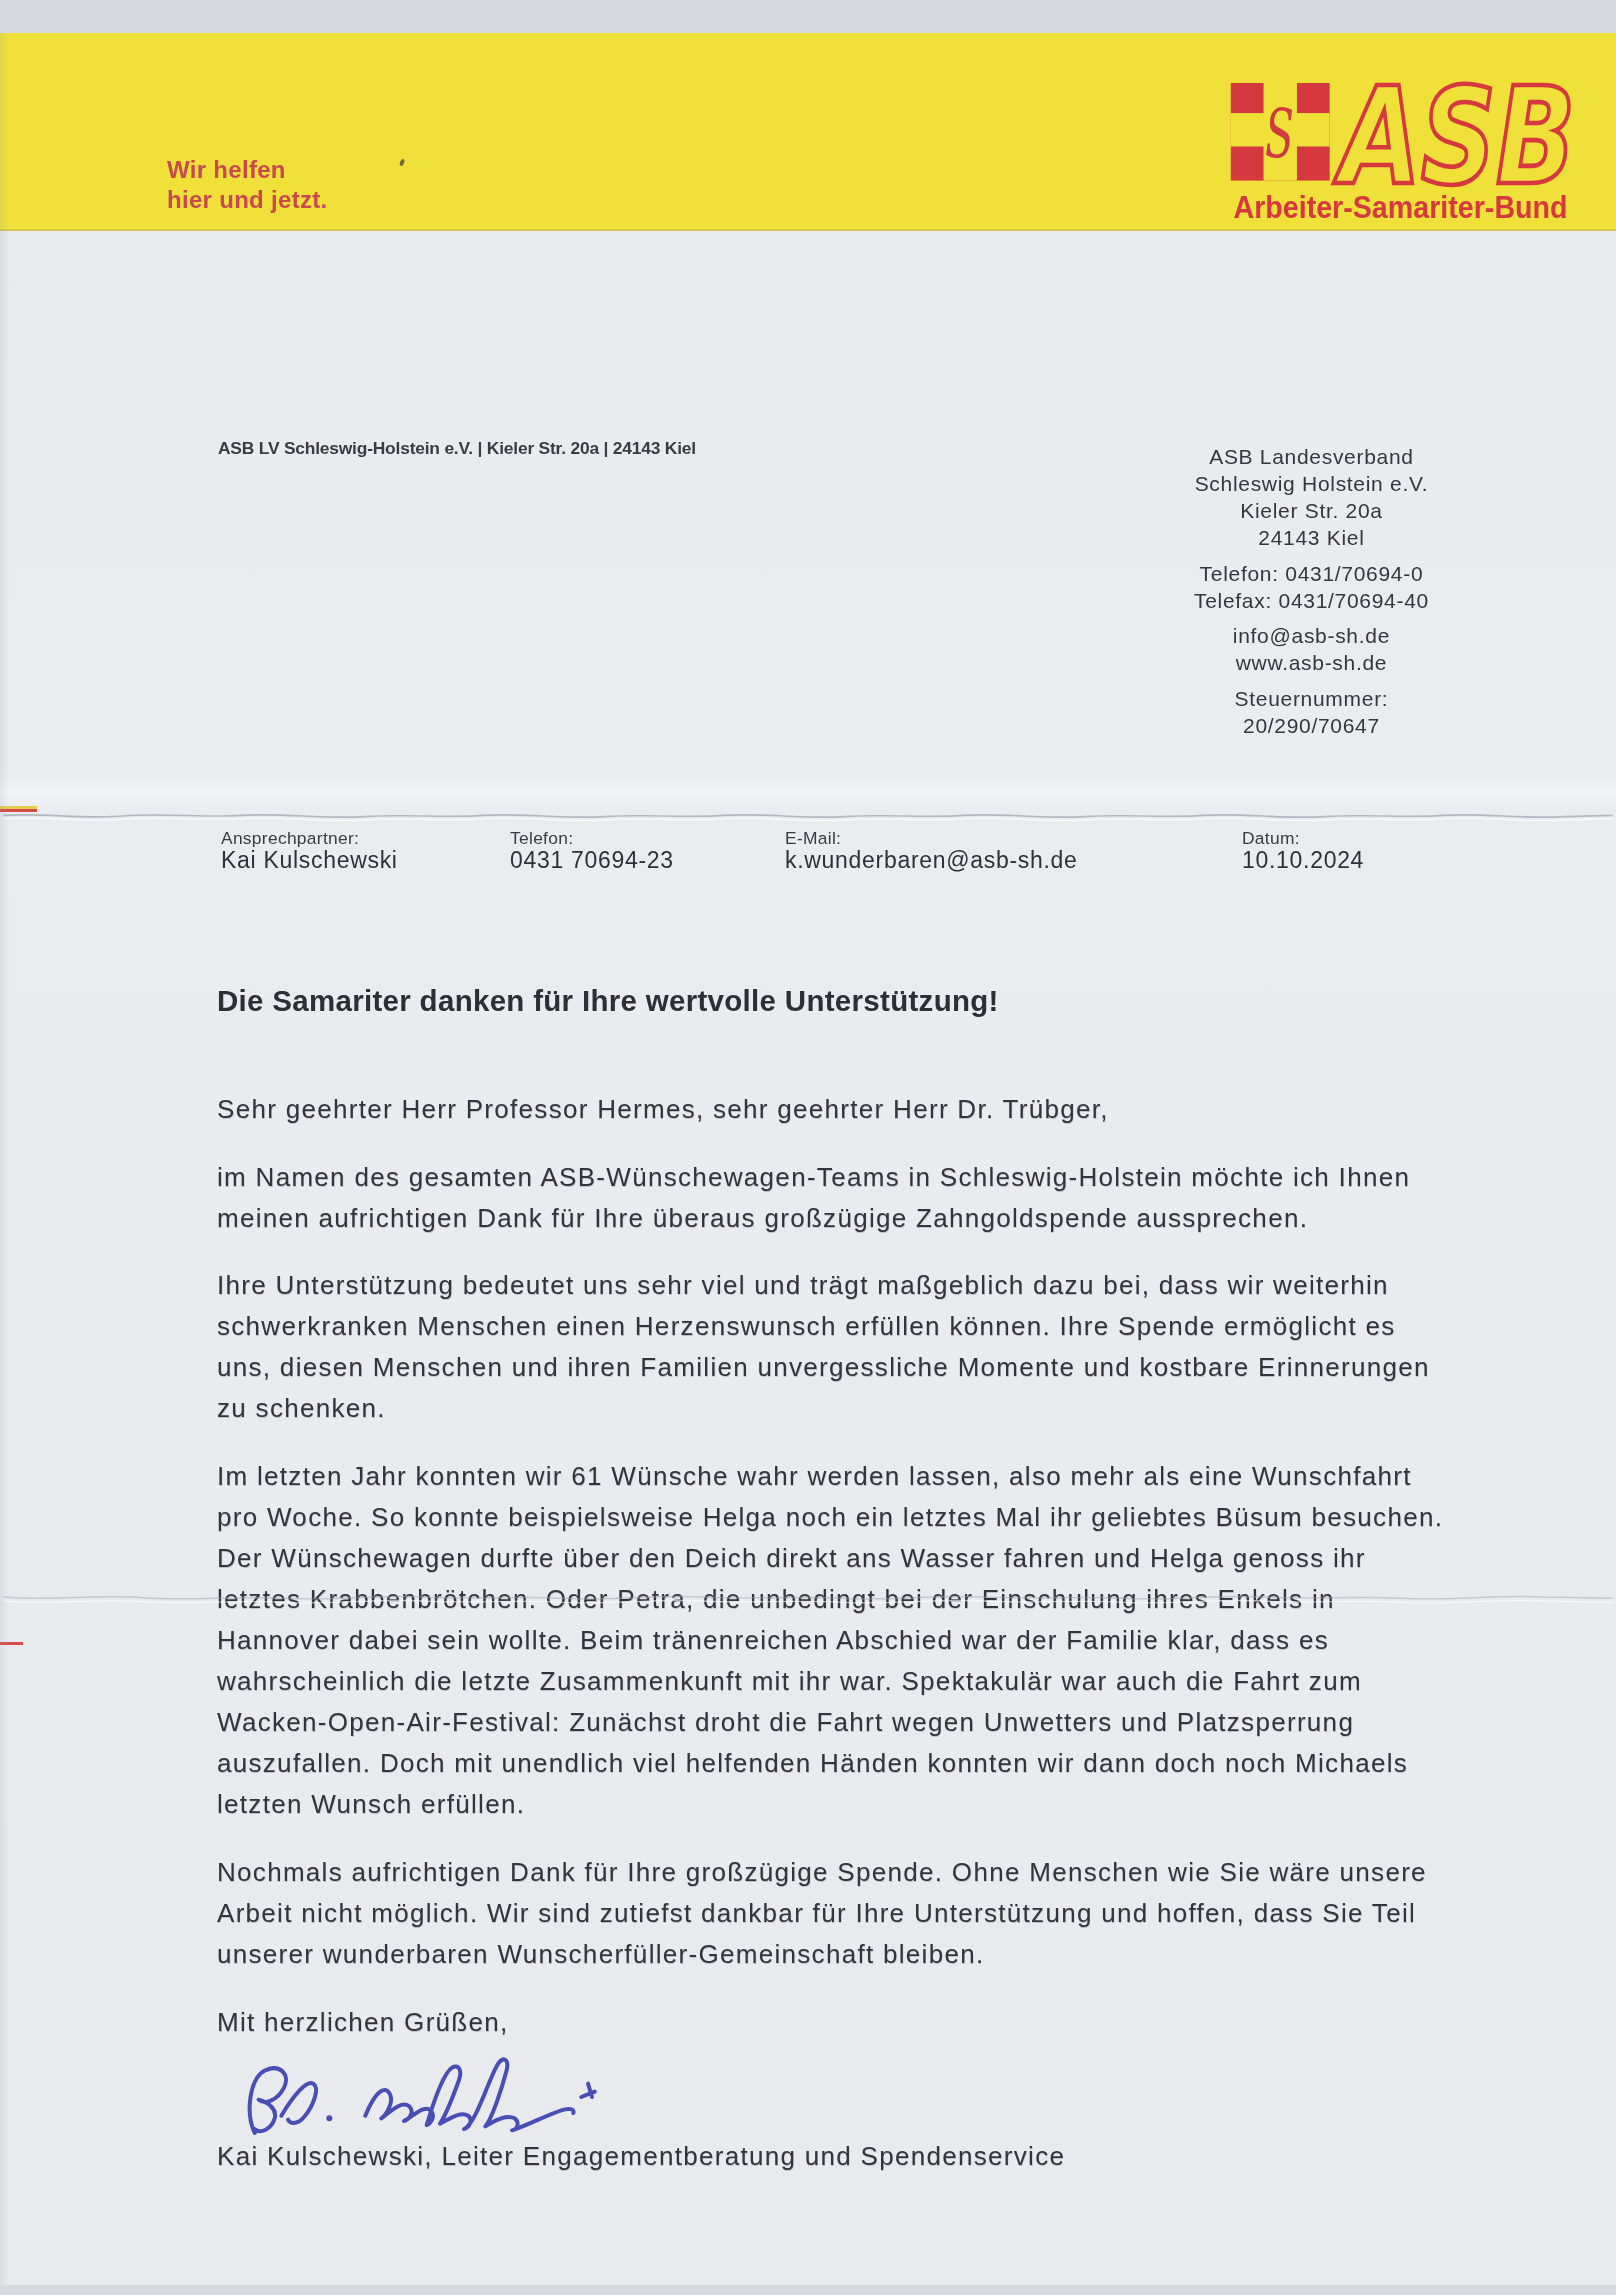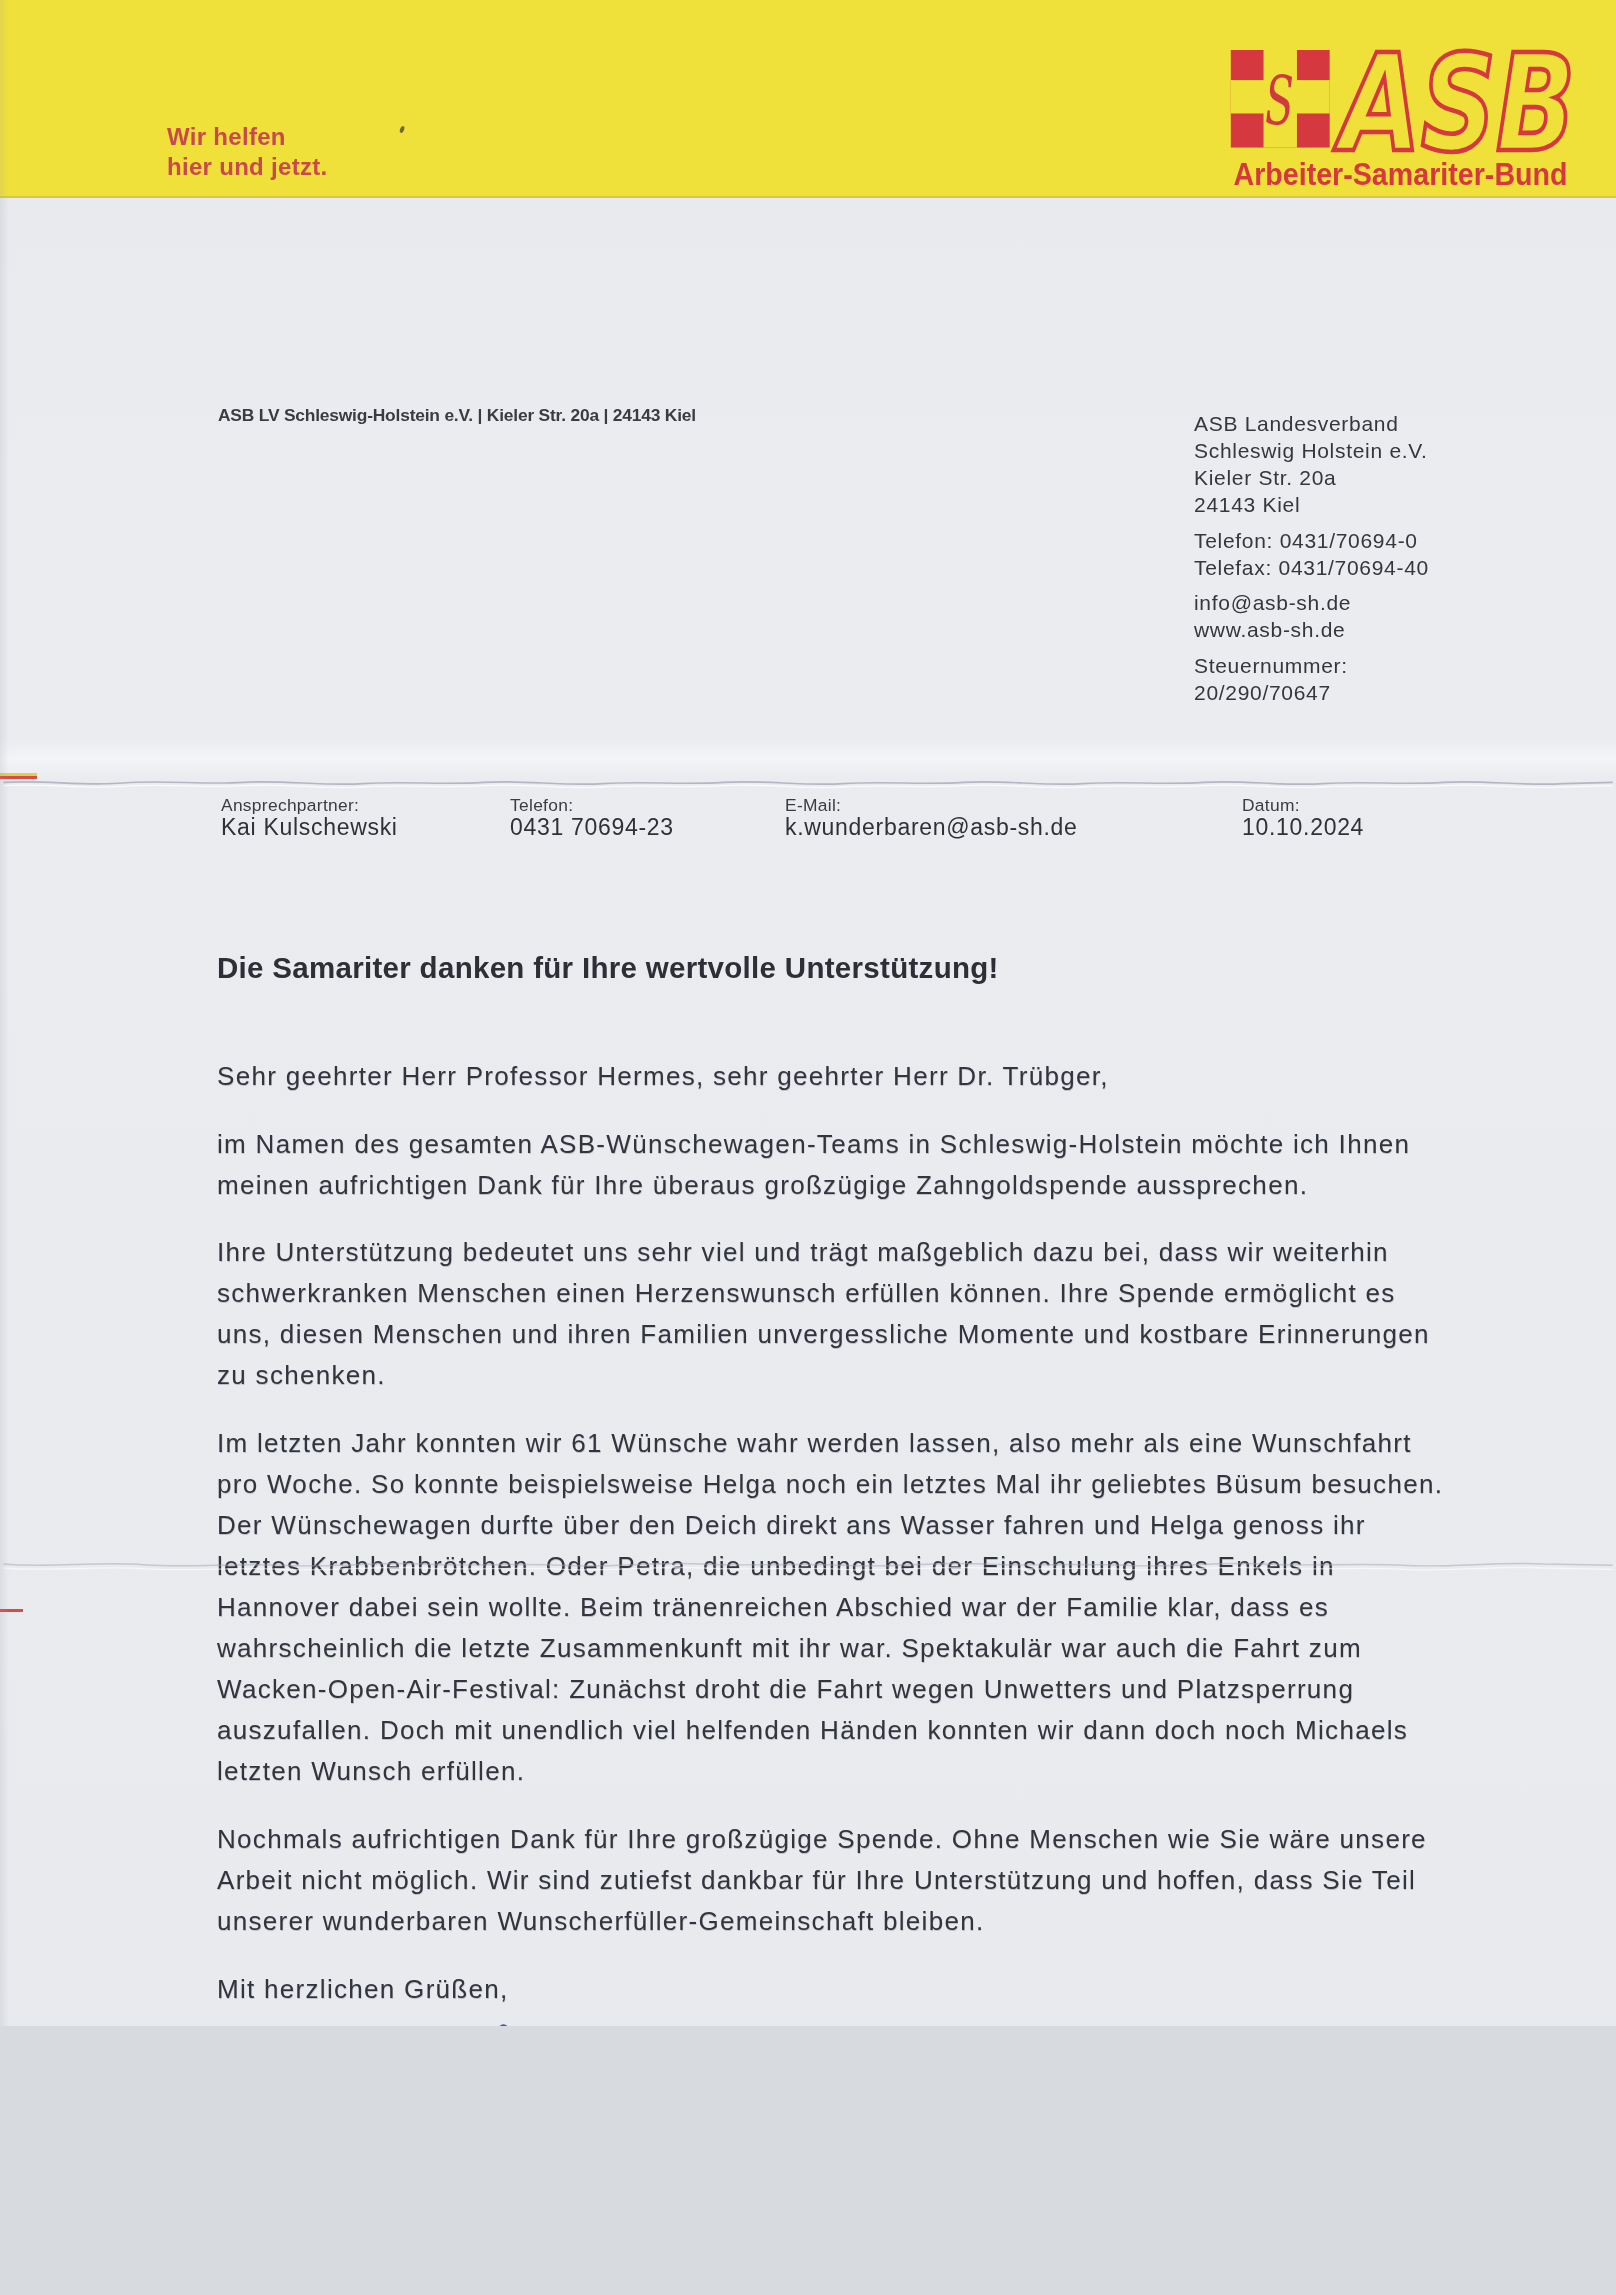--- a/index.html
+++ b/index.html
@@ -1,38 +1,39 @@
 <!DOCTYPE html>
 <html style="font-size:10.7px"><head>
 <meta charset="utf-8">
 <style>
   html,body{margin:0;padding:0;background:#d7dadf;}
   .page{
-    position:relative;width:1616px;height:2026px;overflow:hidden;
+    position:relative;width:1616px;height:2252px;overflow:hidden;
     background:linear-gradient(180deg,#e7e9ed 0%,#eaecf0 28%,#e9ebef 62%,#e8eaee 100%);
     font-family:"Liberation Sans",sans-serif;
+    margin-top:33px;
   }
   .edge-shade{position:absolute;top:0;left:0;width:9.4px;height:100%;
     background:linear-gradient(90deg,rgba(150,155,165,.18),rgba(150,155,165,0));}
   
   .band{position:absolute;top:0;left:0;width:100%;height:196px;background:#f0e13a;
     border-bottom:2px solid rgba(140,140,120,.28);}
   .tagline{position:absolute;left:167px;top:122px;font-size:24px;font-weight:bold;
     line-height:30px;color:#c9494f;white-space:pre-line;letter-spacing:0.3px;}
   .speck{position:absolute;left:400px;top:126px;width:4px;height:7.4px;background:#4d4a45;
     border-radius:50%;transform:rotate(22deg);opacity:.8;}
   .logo{position:absolute;left:1225px;top:40px;width:355px;height:157px;}
   
   .sender-line{position:absolute;left:218px;top:405px;font-size:17.4px;font-weight:700;
     color:#3b3c43;letter-spacing:-0.2px;}
   .recipient{position:absolute;left:218px;top:438px;font-size:26px;line-height:37px;
     color:#2c2d35;white-space:pre-line;}
   .org-info{position:absolute;left:1194px;top:410px;font-size:21px;line-height:27px;
     color:#35363e;letter-spacing:0.7px;}
-  .org-info .grp{margin-bottom:8.7px;white-space:pre-line;}
+  .org-info .grp{margin-bottom:8.7px;white-space:pre-line;text-align:center;}
   
   .light-band{position:absolute;left:0;width:100%;height:39px;
     background:linear-gradient(180deg,rgba(255,255,255,0),rgba(255,255,255,.45),rgba(255,255,255,0));}
   .crease{position:absolute;left:0;width:1616px;}
   .foldmark{position:absolute;left:0;}
   .foldmark .y{height:2.7px;background:#e3ce4a;}
   .foldmark .r{height:3.3px;background:#d84b4b;}
   
   .c-label{position:absolute;font-size:17.4px;color:#3b3c43;letter-spacing:0.3px;}
   .c-value{position:absolute;font-size:23px;color:#303138;letter-spacing:0.7px;}

